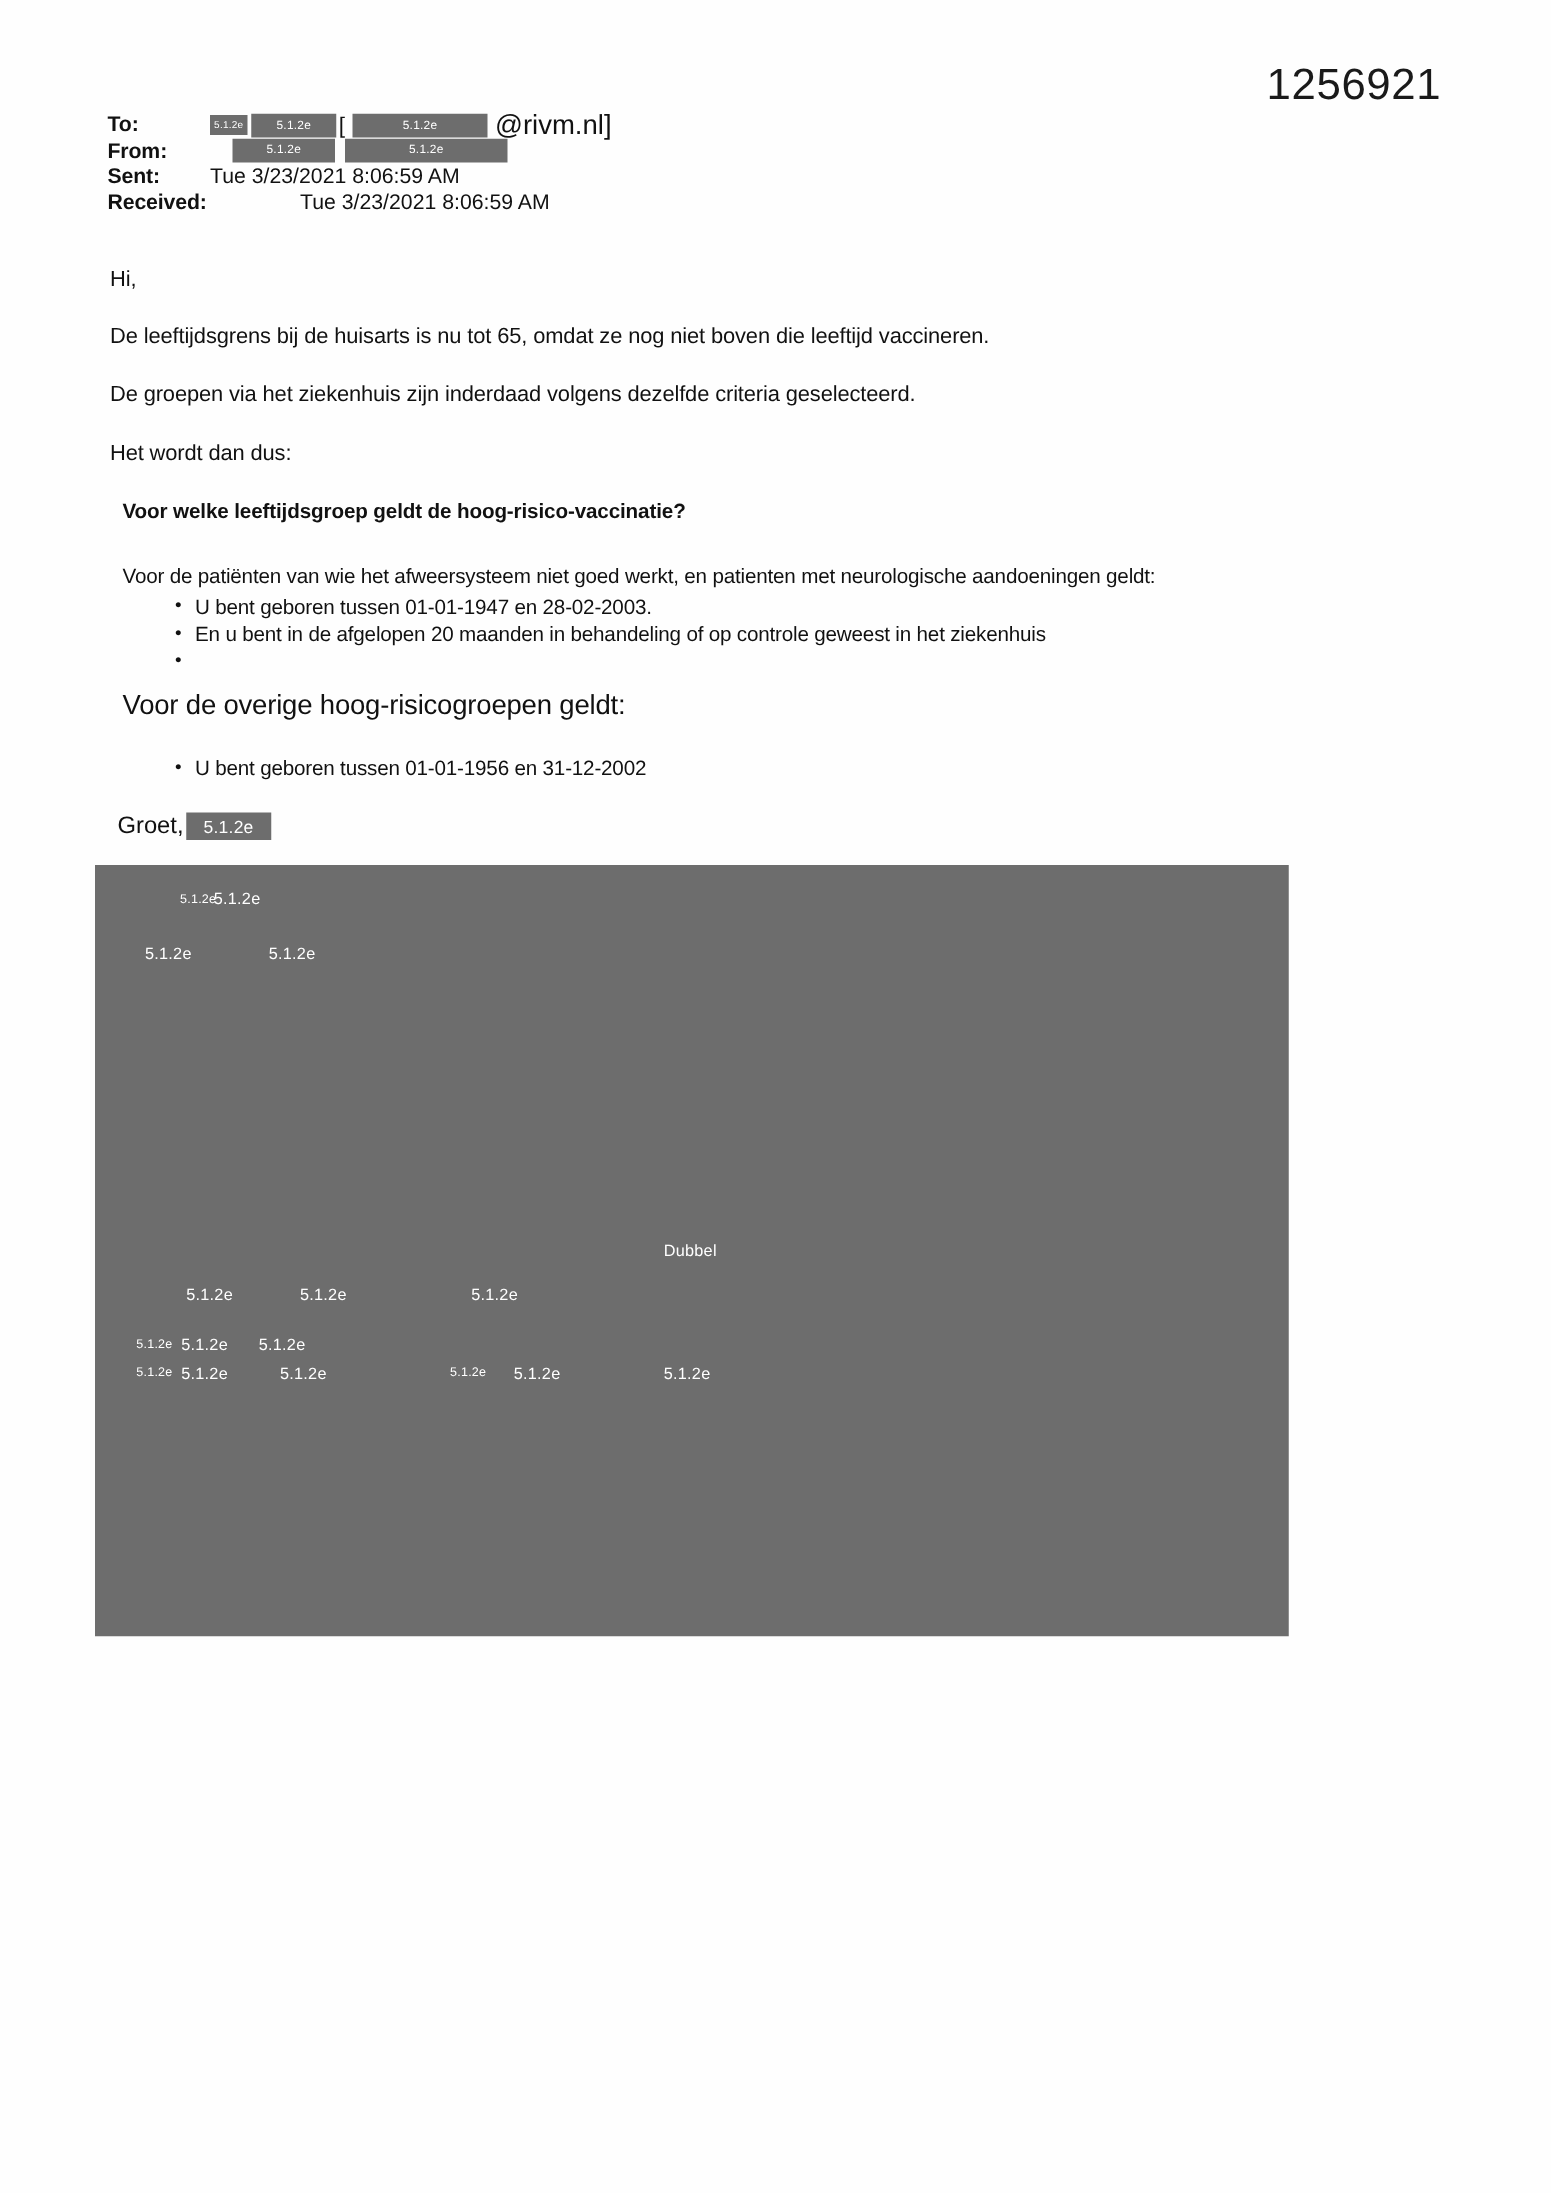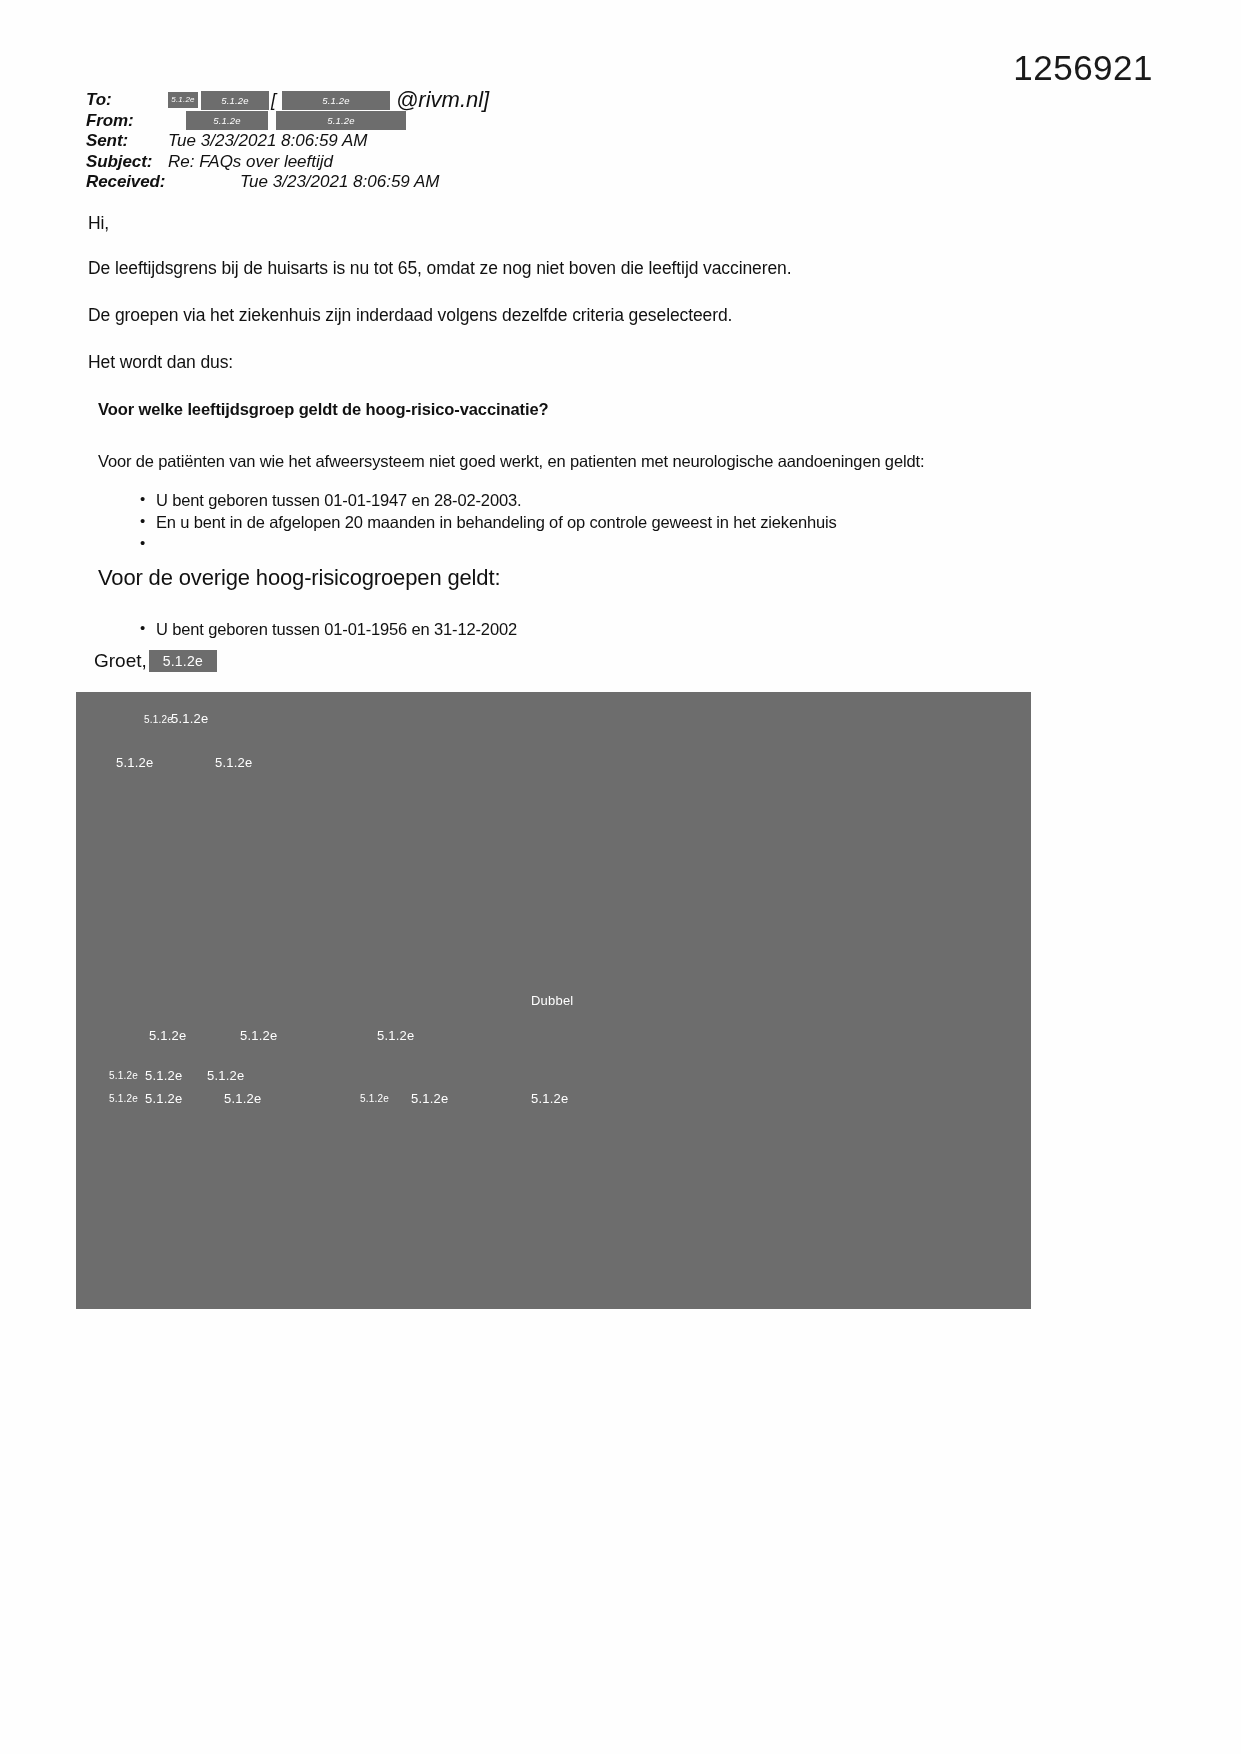--- a/index.html
+++ b/index.html
@@ -39,24 +39,23 @@
     left: 86px;
     top: 90px;
     width: 760px;
     font-family: "Liberation Sans", sans-serif;
     font-size: 17px;
     line-height: 20.5px;
     color: #111;
   }
   .hdr-row {
     display: flex;
-    align-items: center;
+    align-items: flex-start;
     height: 20.5px;
     white-space: nowrap;
-    font-style: italic;
   }
   .hdr-label {
     font-weight: bold;
     width: 82px;
     flex: 0 0 82px;
     letter-spacing: -0.1px;
   }
   .hdr-value {
     position: relative;
     display: flex;
@@ -119,21 +118,21 @@
   .faq-title {
     font-size: 16.5px;
     font-weight: bold;
     letter-spacing: -0.1px;
     margin: 2px 0 32px 0;
   }
   .faq-lead {
     font-size: 16.5px;
     line-height: 21px;
     letter-spacing: -0.15px;
-    margin: 0 0 17px 0;
+    margin: 0 0 3px 0;
   }
   ul.faq-list {
     list-style: none;
     margin: 0;
     padding: 0;
   }
   ul.faq-list li {
     position: relative;
     font-size: 16.5px;
     line-height: 22px;
@@ -247,24 +246,20 @@
         <span class="redact r-from-1 small">5.1.2e</span>
         <span class="redact r-from-2 small">5.1.2e</span>
       </div>
     </div>
 
     <div class="hdr-row">
       <div class="hdr-label">Sent:</div>
       <div class="hdr-value">Tue 3/23/2021 8:06:59 AM</div>
     </div>
 
-    <div class="hdr-row">
-      <div class="hdr-label">Subject:</div>
-      <div class="hdr-value">Re: FAQs over leeftijd</div>
-    </div>
 
     <div class="hdr-row">
       <div class="hdr-label">Received:</div>
       <div class="hdr-value indented">Tue 3/23/2021 8:06:59 AM</div>
     </div>
 
   </div>
 
   <div class="body-text">
     <p class="para tight">Hi,</p>

